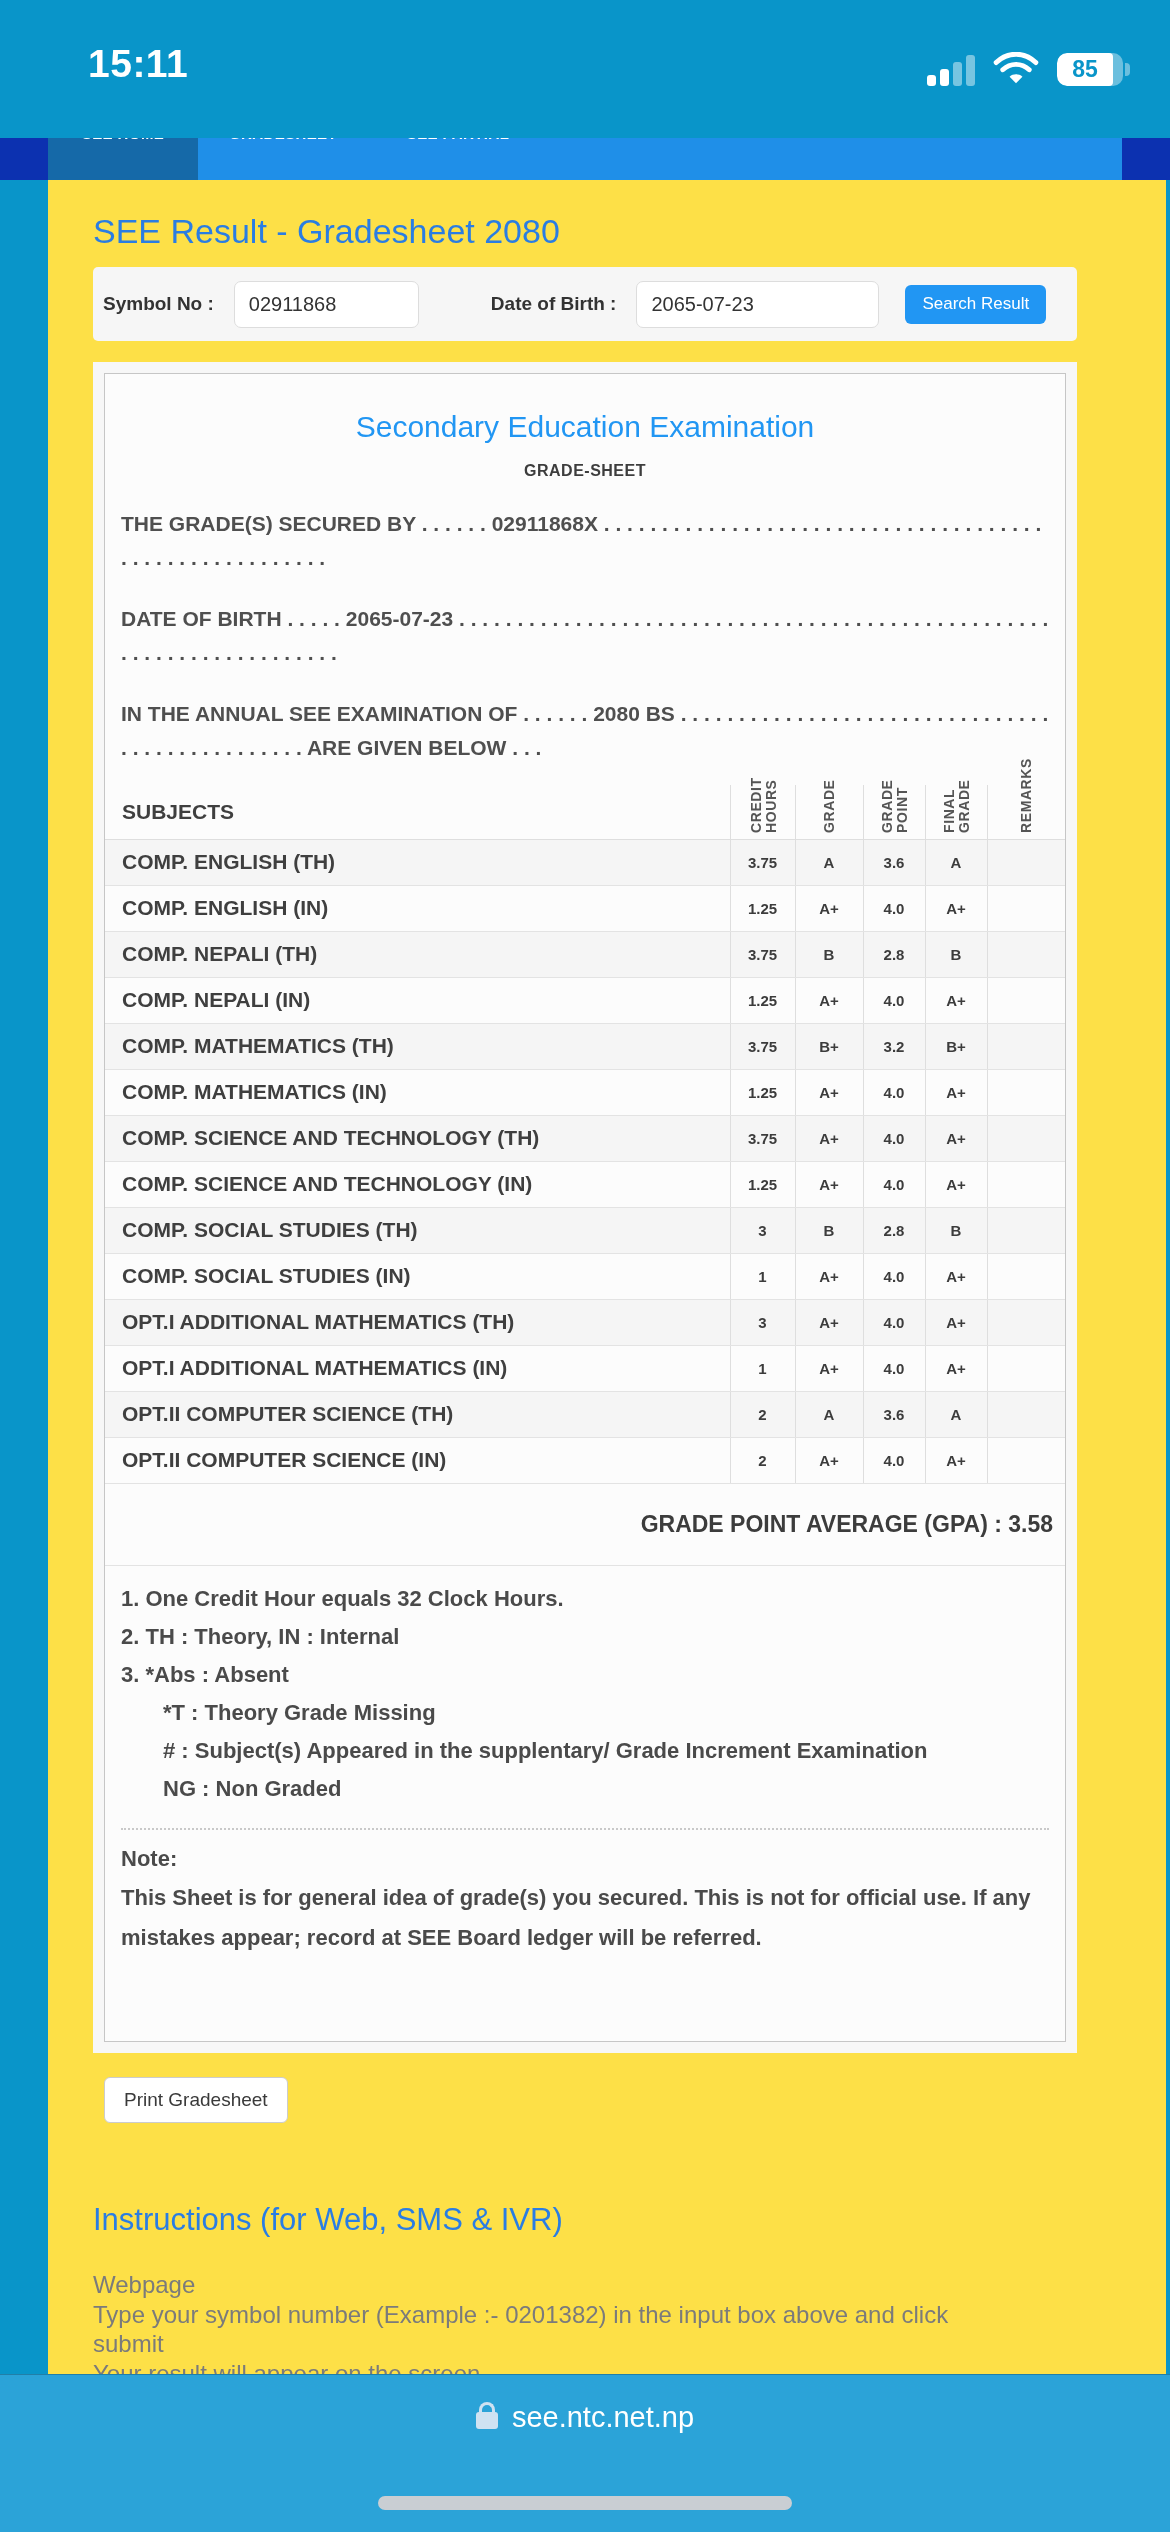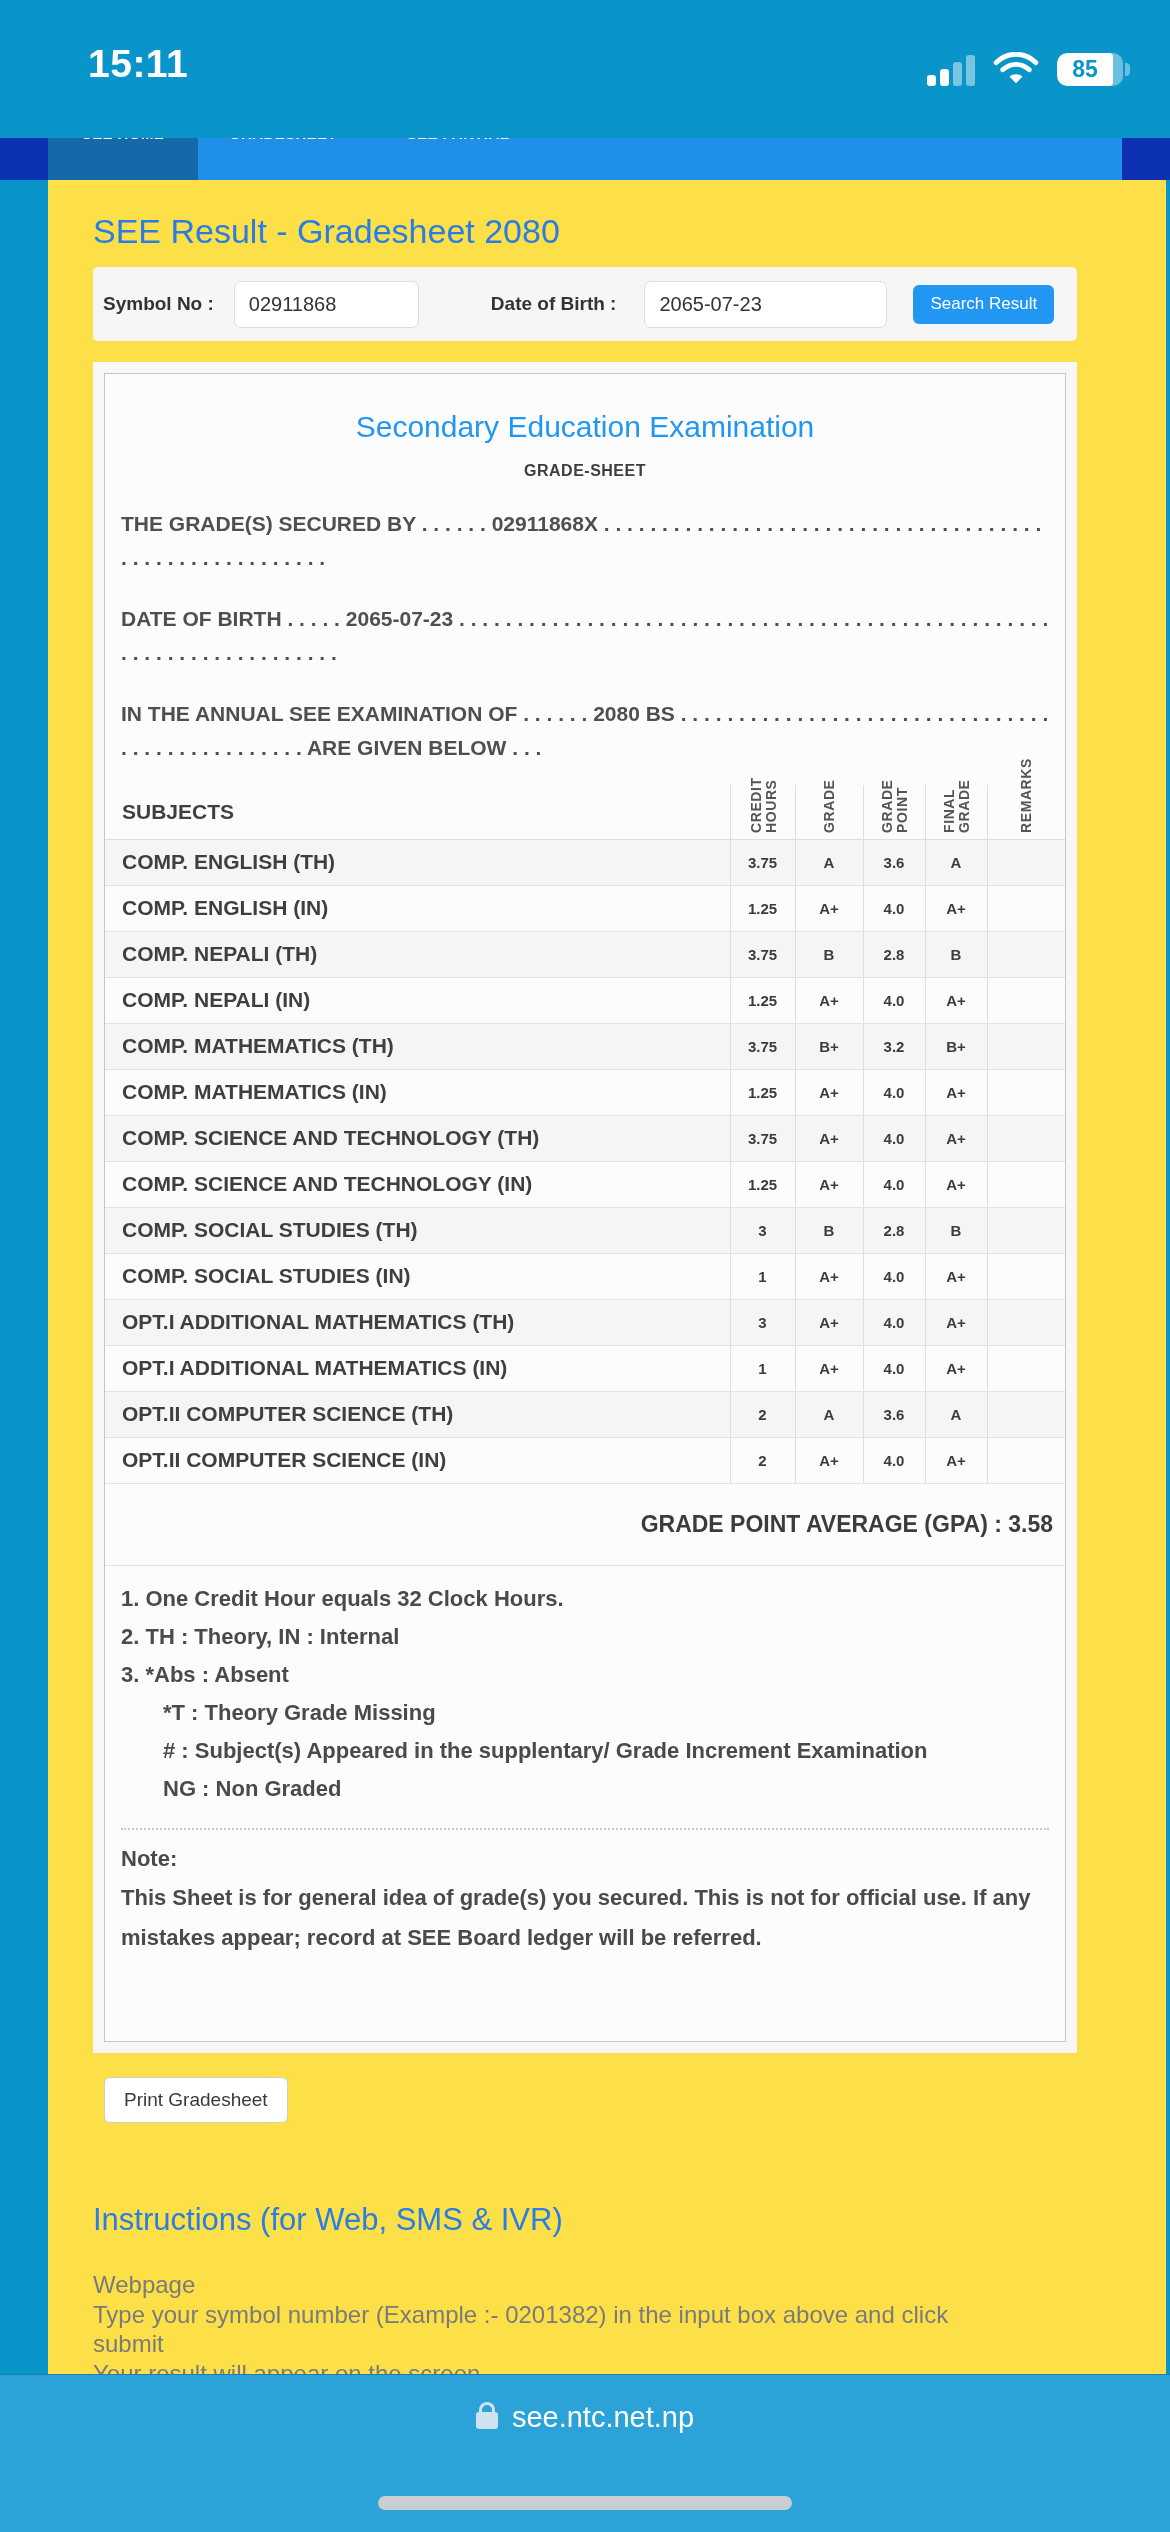--- a/index.html
+++ b/index.html
@@ -34,21 +34,21 @@
   .page { position:absolute; top:180px; left:48px; width:1118px; height:2194px; background:#fde047; overflow:hidden; z-index:10; }
   .page-title { margin:32px 45px 0; font-size:34px; font-weight:400; color:#2a7de3; }
   
   .search-panel { margin:16px 45px 0; width:984px; height:74px; background:#f6f6f6; border-radius:5px;
                   display:flex; align-items:center; padding:0 10px; }
   .f-label { font-size:19px; font-weight:700; color:#333; white-space:nowrap; }
   .f-input { height:47px; border:1px solid #ddd; border-radius:7px; background:#fff; color:#333;
              font-size:20px; padding:0 14px; font-family:inherit; }
   .in-symbol { width:185px; margin-left:20px; }
   .lbl-dob { margin-left:72px; }
-  .in-dob { width:243px; margin-left:28px; }
+  .in-dob { width:243px; margin-left:20px; }
   .search-btn { margin-left:26px; height:39px; padding:0 17px; background:#2196f3; color:#fff; border:none;
                 border-radius:6px; font-size:17px; font-family:inherit; cursor:pointer; }
   
   .sheet-outer { margin:21px 45px 0; width:984px; background:#f7f7f7; padding:11px; }
   .sheet { background:#fcfcfc; border:1px solid #c6c6c6; min-height:1669px; padding:34px 0 44px; overflow:visible; }
   .exam-heading { text-align:center; font-size:30px; font-weight:400; color:#2196f3; line-height:38px; }
   .gs-sub { text-align:center; font-size:16px; font-weight:700; color:#3d3d3d; margin-top:16px; letter-spacing:0.5px; }
   .sheet-line { margin:27px 16px 0; font-size:21px; font-weight:700; color:#4f4f4f; line-height:34px; }
   
   table.grades { width:100%; border-collapse:collapse; table-layout:fixed; margin-top:20px; }

